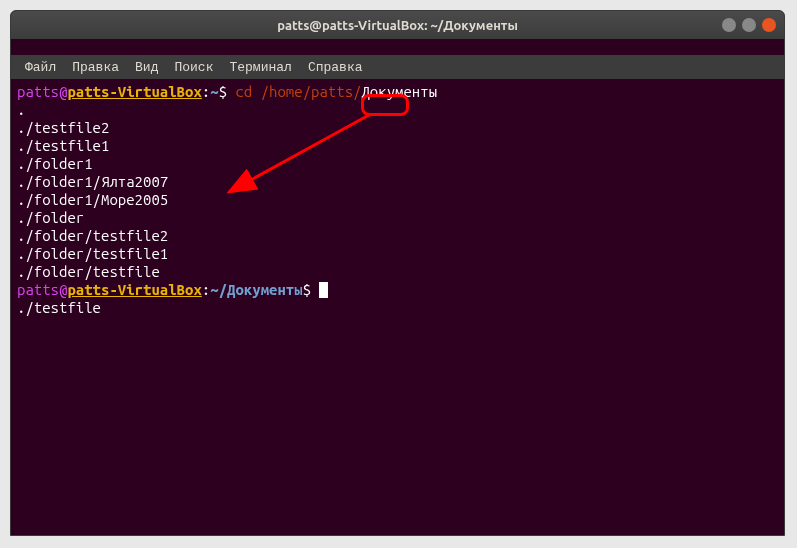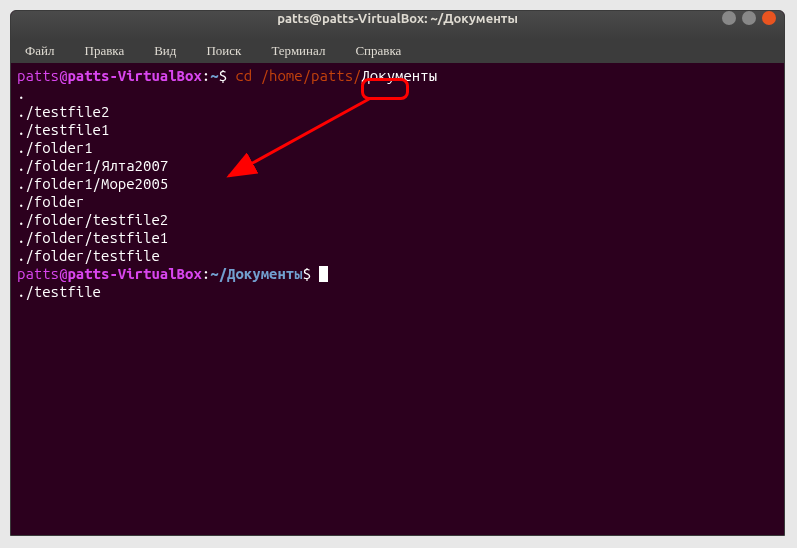--- a/index.html
+++ b/index.html
@@ -19,20 +19,21 @@
       height: 526px;
       background: #2c001e;
       border-radius: 6px 6px 0 0;
       overflow: hidden;
       border: 1px solid #3a3a3a;
     }
     .titlebar {
       background: linear-gradient(to bottom, #4a4a4a, #3c3c3c);
       height: 28px;
       display: flex;
+      align-items: center;
       padding: 0 8px;
       position: relative;
     }
     .title {
       color: #dfdbd2;
       font-family: "Ubuntu", sans-serif;
       font-size: 13px;
       font-weight: bold;
       flex: 1;
       text-align: center;
@@ -56,40 +57,41 @@
     }
     .win-min { background: #888; }
     .win-max { background: #888; }
     .win-close { background: #e95420; }
     .menubar {
       background: #3c3c3c;
       height: 24px;
       display: flex;
       align-items: center;
       padding: 0 6px;
-      gap: 14px;
-      font-family: Liberation Serif, serif;
+      gap: 0;
+      font-family: Liberation Mono, monospace;
       font-size: 13px;
+      margin-top: 16px;
     }
     .menu-item {
       color: #dfdbd2;
       padding: 2px 8px;
       cursor: pointer;
     }
     .terminal {
       padding: 4px 6px;
       font-size: 15px;
       line-height: 18px;
       position: relative;
     }
     .line {
       white-space: pre;
     }
     .user { color: #d946ef; font-weight: normal; }
-    .host { color: #d946ef; font-weight: bold; }
+    .host { color: #eab308; font-weight: bold; text-decoration: underline; }
     .colon { color: #ffffff; }
     .path { color: #729fcf; font-weight: bold; }
     .path-white { color: #ffffff; }
     .dollar { color: #ffffff; }
     .cmd { color: #c2410c; }
     .output { color: #ffffff; }
     .cursor {
       display: inline-block;
       width: 9px;
       height: 16px;

